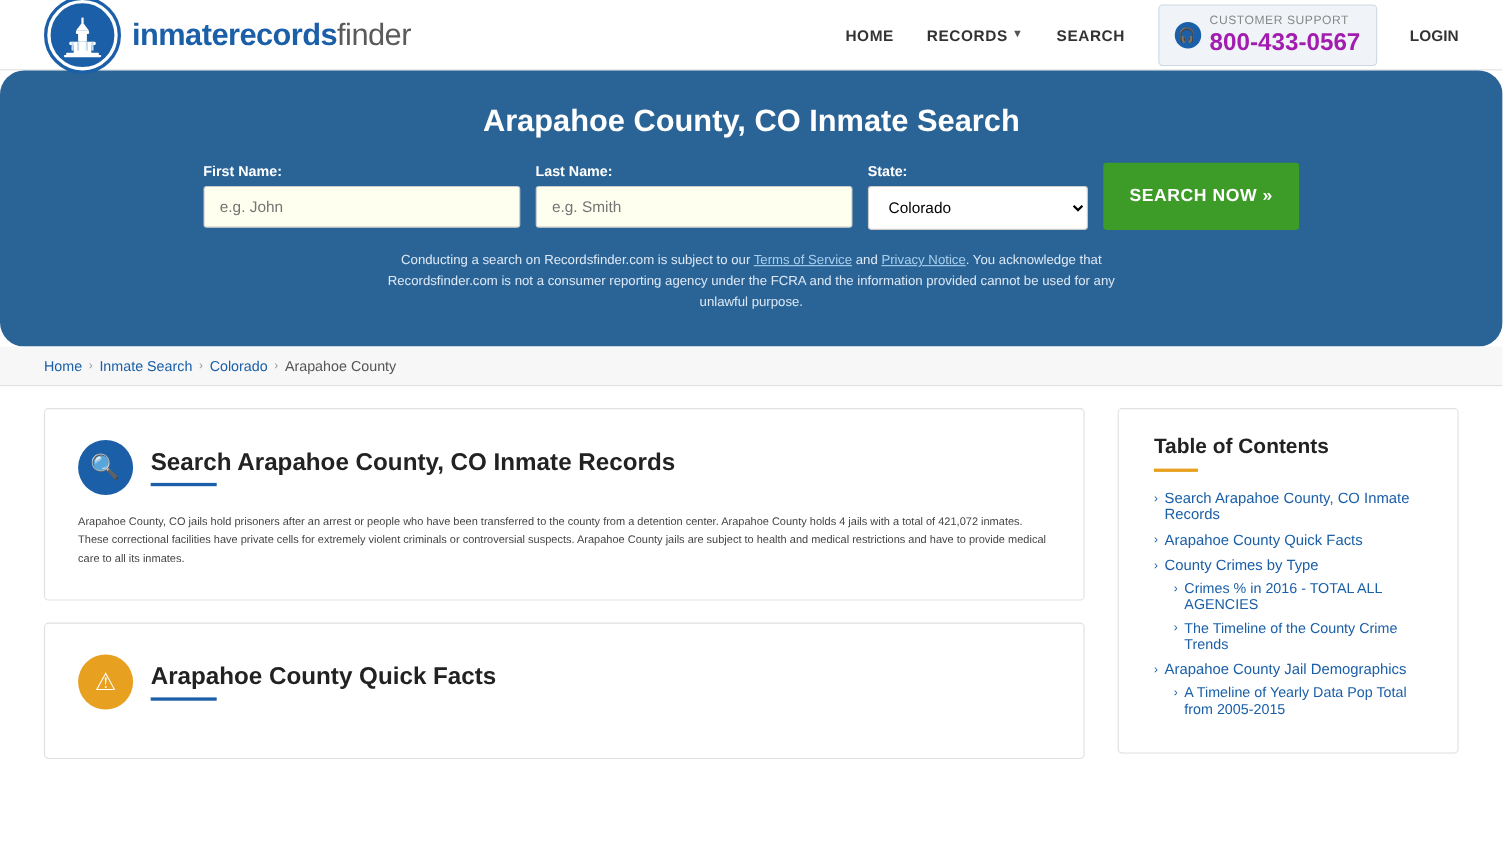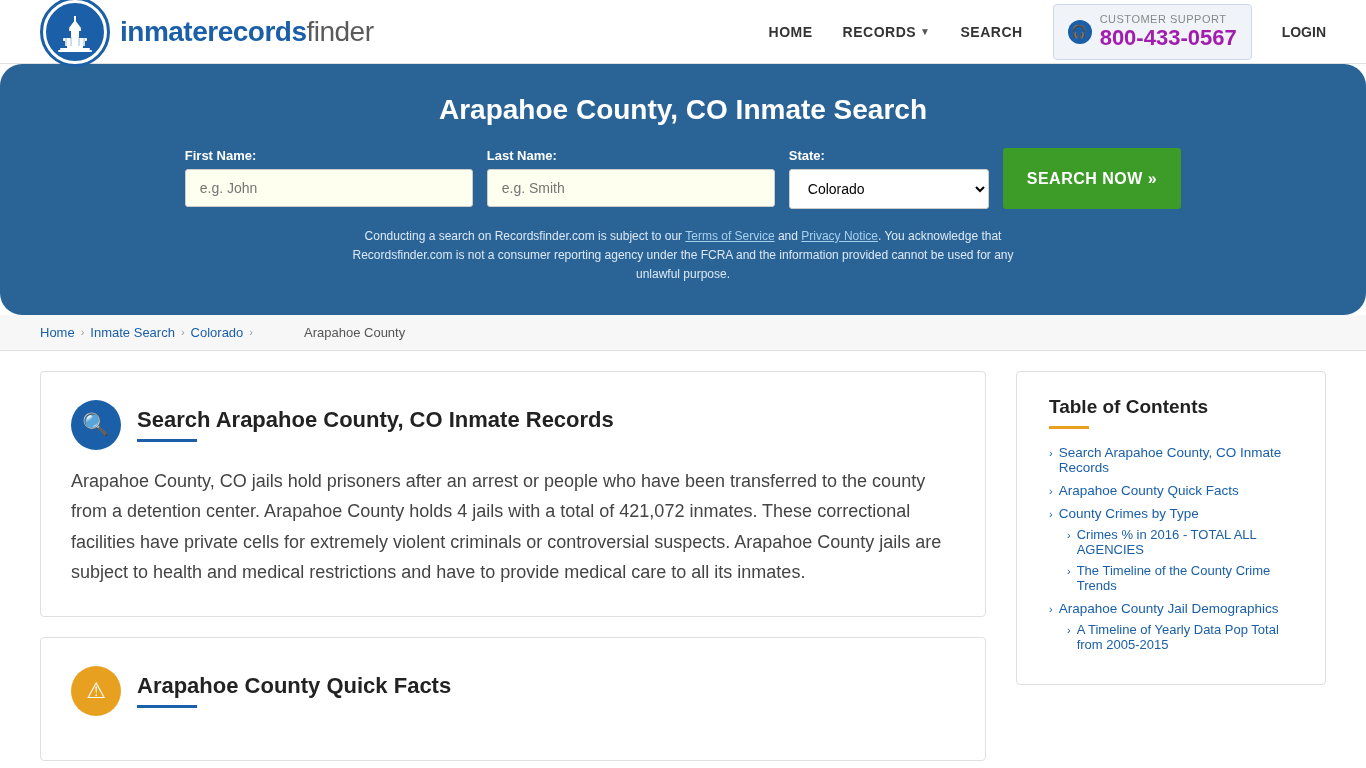--- a/index.html
+++ b/index.html
@@ -194,21 +194,20 @@
     .breadcrumb a {
       color: #1a5fa8;
       text-decoration: none;
     }
     .breadcrumb .sep {
       color: #999;
       font-size: 11px;
     }
     .breadcrumb .current {
       color: #555;
-      margin-left: 45px;
     }
 
     
     .main-content {
       display: flex;
       gap: 0;
       padding: 20px 40px;
       max-width: 1366px;
       margin: 0 auto;
     }
@@ -257,21 +256,21 @@
     }
     .section-title-underline {
       width: 60px;
       height: 3px;
       background: #1a5fa8;
       margin-top: 6px;
     }
     .section-body {
       color: #444;
       line-height: 1.7;
-      font-size: 18px;
+      font-size: 10px;
       margin-top: 10px;
     }
 
     
     .toc-card {
       border: 1px solid #e0e0e0;
       border-radius: 4px;
       padding: 24px 32px;
       background: #fff;
     }

